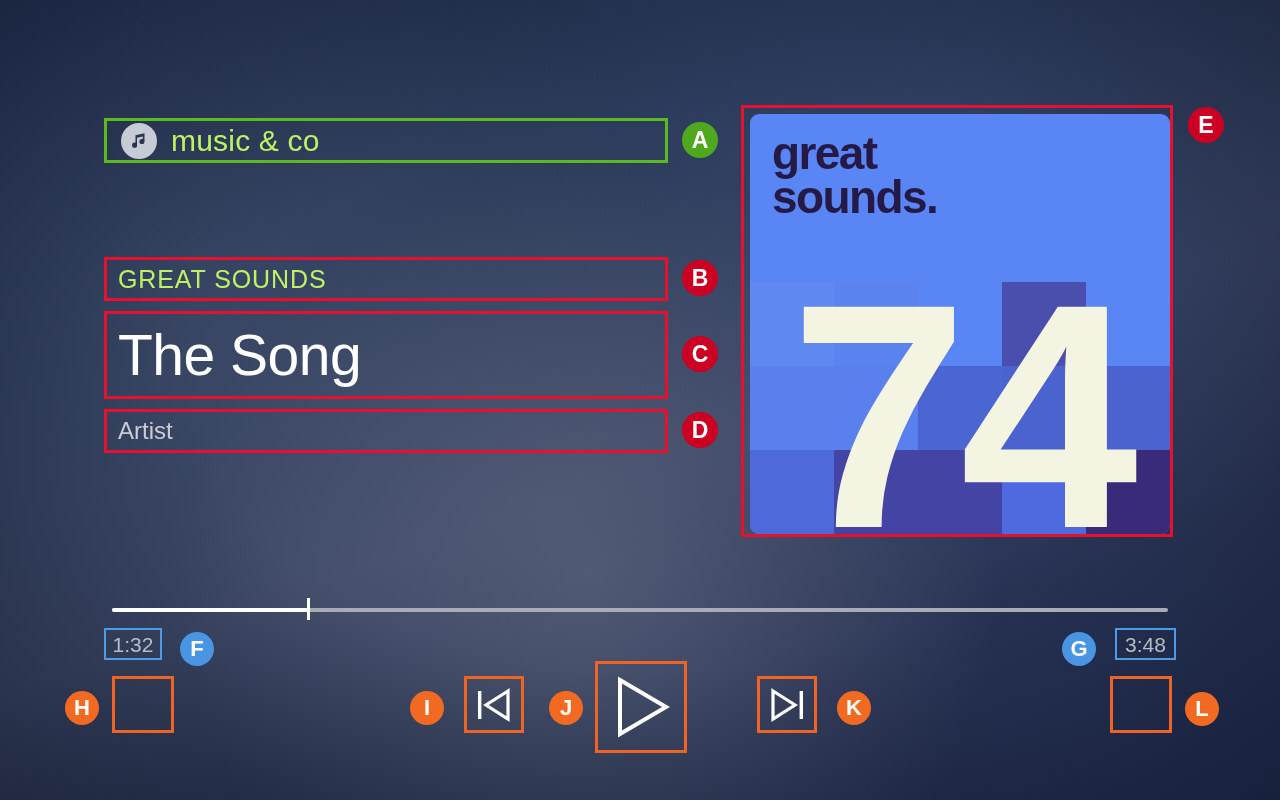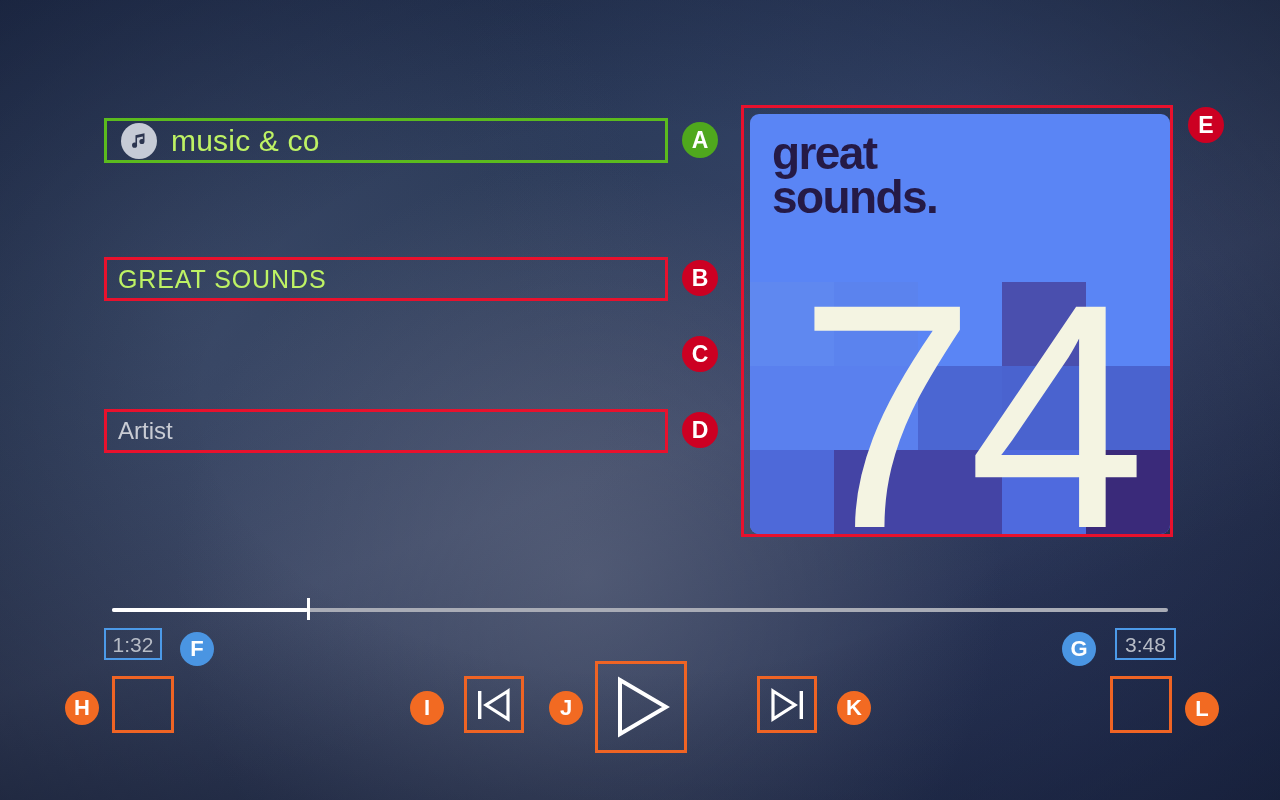--- a/index.html
+++ b/index.html
@@ -140,25 +140,25 @@
     position: absolute;
     left: 22px; top: 17px;
     color: #251a46;
     font-size: 46px;
     font-weight: bold;
     line-height: 0.96;
     letter-spacing: -1.6px;
   }
   .art-num {
     position: absolute;
-    left: 8px; top: 142px;
+    left: 0px; top: 142px;
     width: 420px;
     color: #f4f4e2;
     font-size: 320px;
-    font-weight: normal;
+    font-weight: bold;
     line-height: 1;
     letter-spacing: -8px;
     text-align: center;
   }
 
   
   .progress-wrap {
     position: absolute;
     left: 112px; top: 604px; width: 1056px; height: 12px;
   }
@@ -253,20 +253,25 @@
   </div>
   <div class="badge badge-lg badge-green" style="left:682px; top:122px;">A</div>
 
   <div class="box-red meta-album">
     <div class="meta-inner">
       <span class="album-label">GREAT SOUNDS</span>
     </div>
   </div>
   <div class="badge badge-lg badge-red" style="left:682px; top:260px;">B</div>
 
+  <div class="box-red meta-title">
+    <div class="meta-inner">
+      <span class="song-title">The Song</span>
+    </div>
+  </div>
   <div class="badge badge-lg badge-red" style="left:682px; top:336px;">C</div>
 
   <div class="box-red meta-artist">
     <div class="meta-inner">
       <span class="artist-name">Artist</span>
     </div>
   </div>
   <div class="badge badge-lg badge-red" style="left:682px; top:412px;">D</div>
 
   <div class="art-frame">

